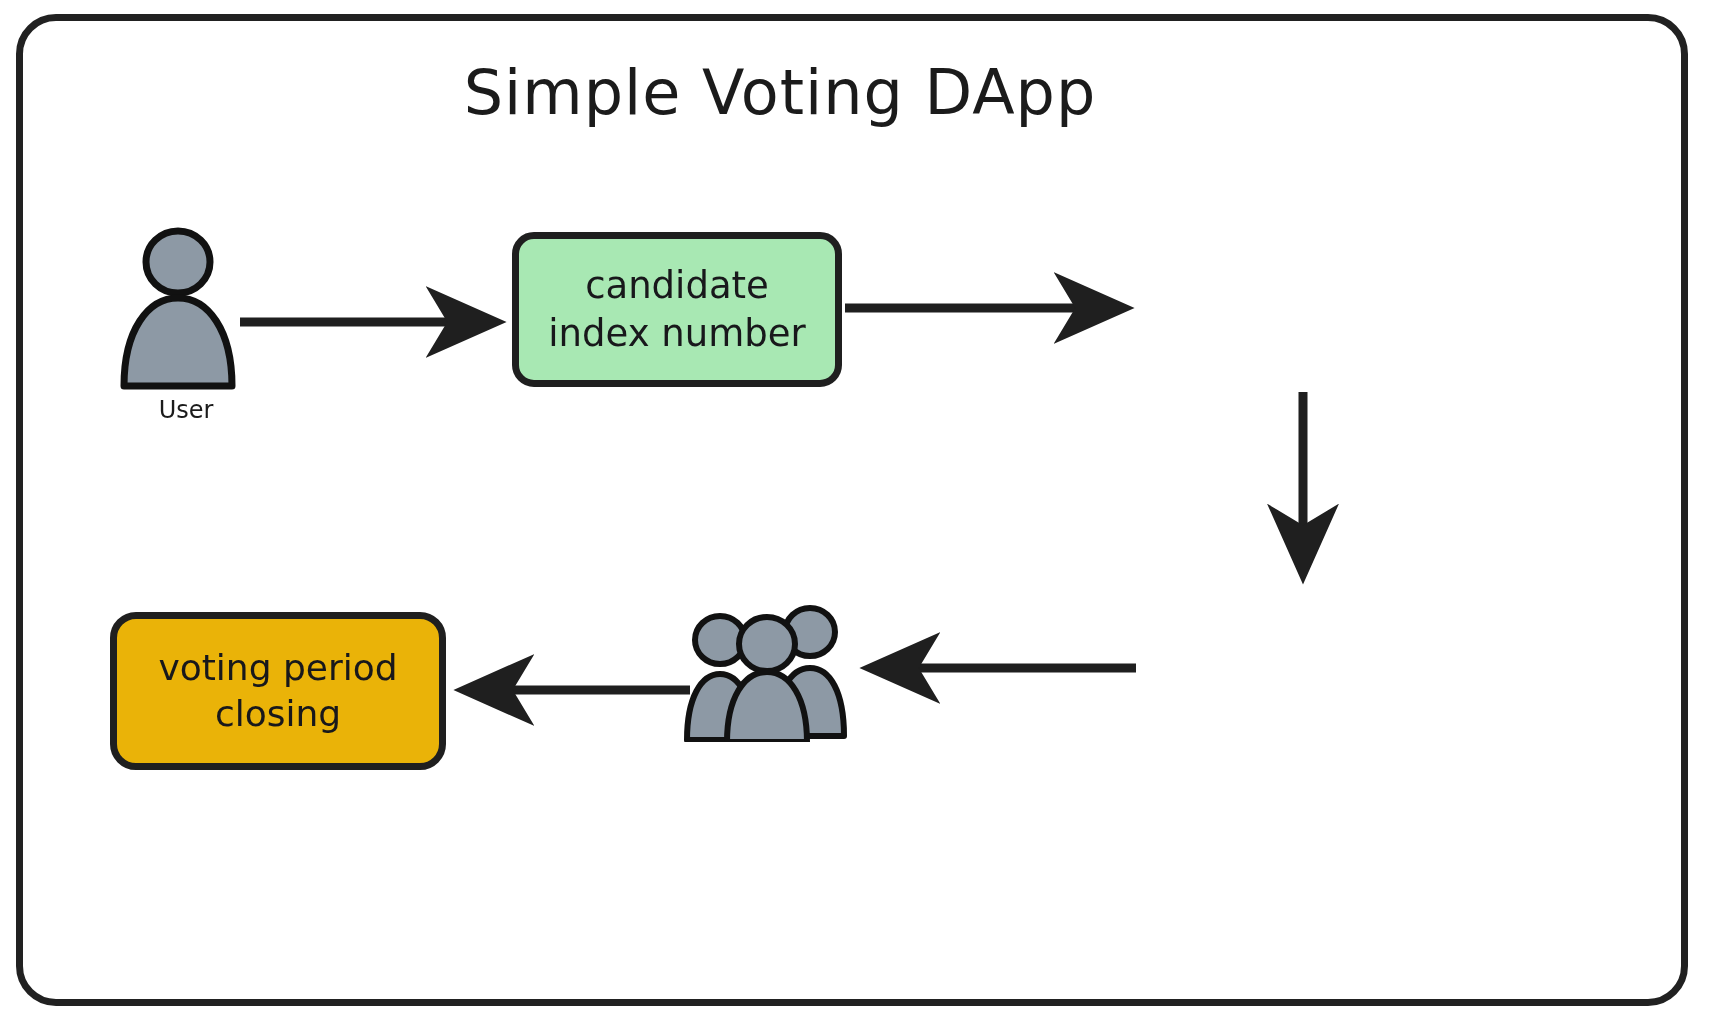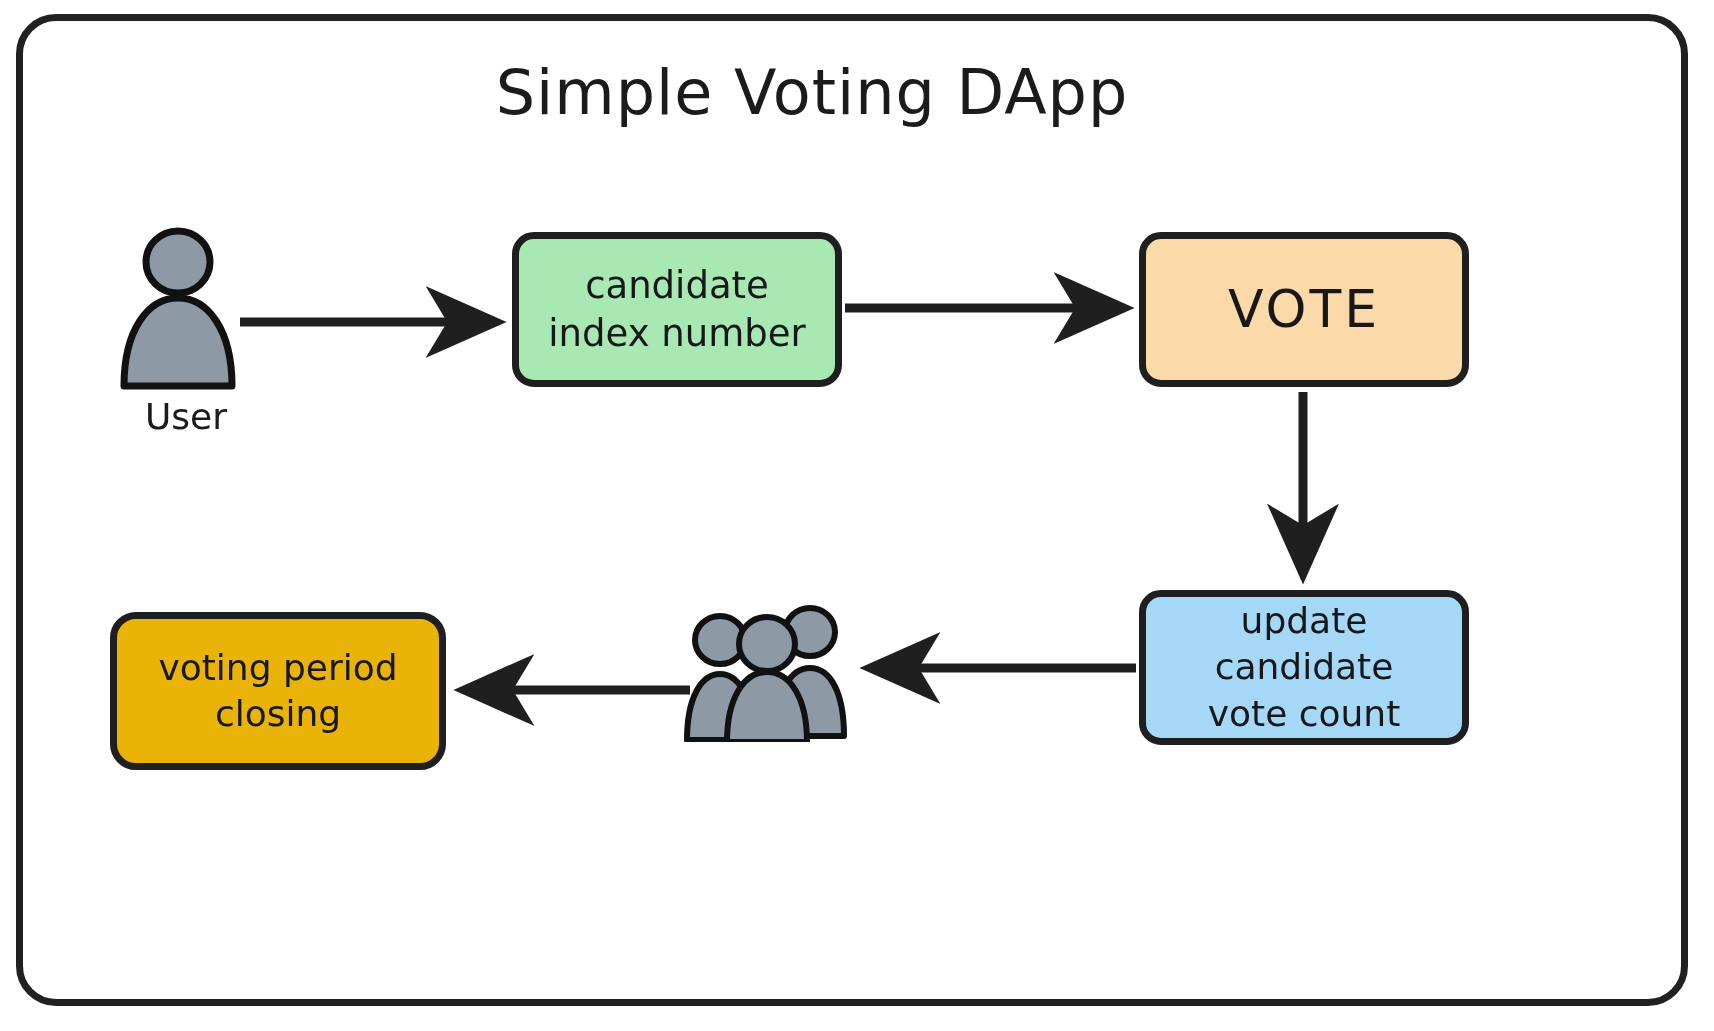--- a/index.html
+++ b/index.html
@@ -31,21 +31,20 @@
     position: absolute;
     left: 0;
     top: 56px;
     width: 1560px;
     text-align: center;
     font-size: 62px;
     color: #1b1b1b;
     letter-spacing: 1px;
     font-family: "DejaVu Sans", sans-serif;
     font-weight: 400;
-    padding-left: 32px;
   }
   .node {
     position: absolute;
     box-sizing: border-box;
     border: 7px solid #1f1f1f;
     border-radius: 22px;
     display: flex;
     align-items: center;
     justify-content: center;
     text-align: center;
@@ -85,21 +84,21 @@
     height: 158px;
     background: #eab308;
     font-size: 36px;
     border-radius: 26px;
   }
   .node-text { display: block; white-space: pre-line; }
 
   .figure-label {
     position: absolute;
     text-align: center;
-    font-size: 36px;
+    font-size: 24px;
     color: #1b1b1b;
   }
   .label-user { left: 96px; top: 396px; width: 180px; }
   .label-candidates { left: 650px; top: 745px; width: 280px; font-size: 30px; }
 
   .icon-user  { position: absolute; left: 108px; top: 224px; width: 160px; height: 170px; }
   .icon-group { position: absolute; left: 682px; top: 602px; width: 180px; height: 140px; }
 
   .arrow-svg { position: absolute; left: 0; top: 0; width: 1714px; height: 1031px; pointer-events: none; }
 </style>
@@ -125,28 +124,21 @@
       <line x1="1136" y1="668" x2="872" y2="668" marker-end="url(#ah)"></line>
       <line x1="690" y1="690" x2="466" y2="690" marker-end="url(#ah)"></line>
     </g>
   </svg>
 
   <div class="node node-green">
     <span class="node-text">candidate
 index number</span>
   </div>
 
-  <div class="node node-orange">
-    <span class="node-text">VOTE</span>
-  </div>
 
-  <div class="node node-blue">
-    <span class="node-text">update candidate
-vote count</span>
-  </div>
 
   <div class="node node-lavender">
     <span class="node-text">voting period
 closing</span>
   </div>
 
   <svg class="icon-user" viewBox="0 0 160 170">
     <ellipse cx="70" cy="38" rx="32" ry="31" fill="#8d99a5" stroke="#111" stroke-width="7"></ellipse>
     <path d="M16 162 C16 106 40 74 70 74 C100 74 124 106 124 162 Z" fill="#8d99a5" stroke="#111" stroke-width="7" stroke-linejoin="round"></path>
   </svg>

